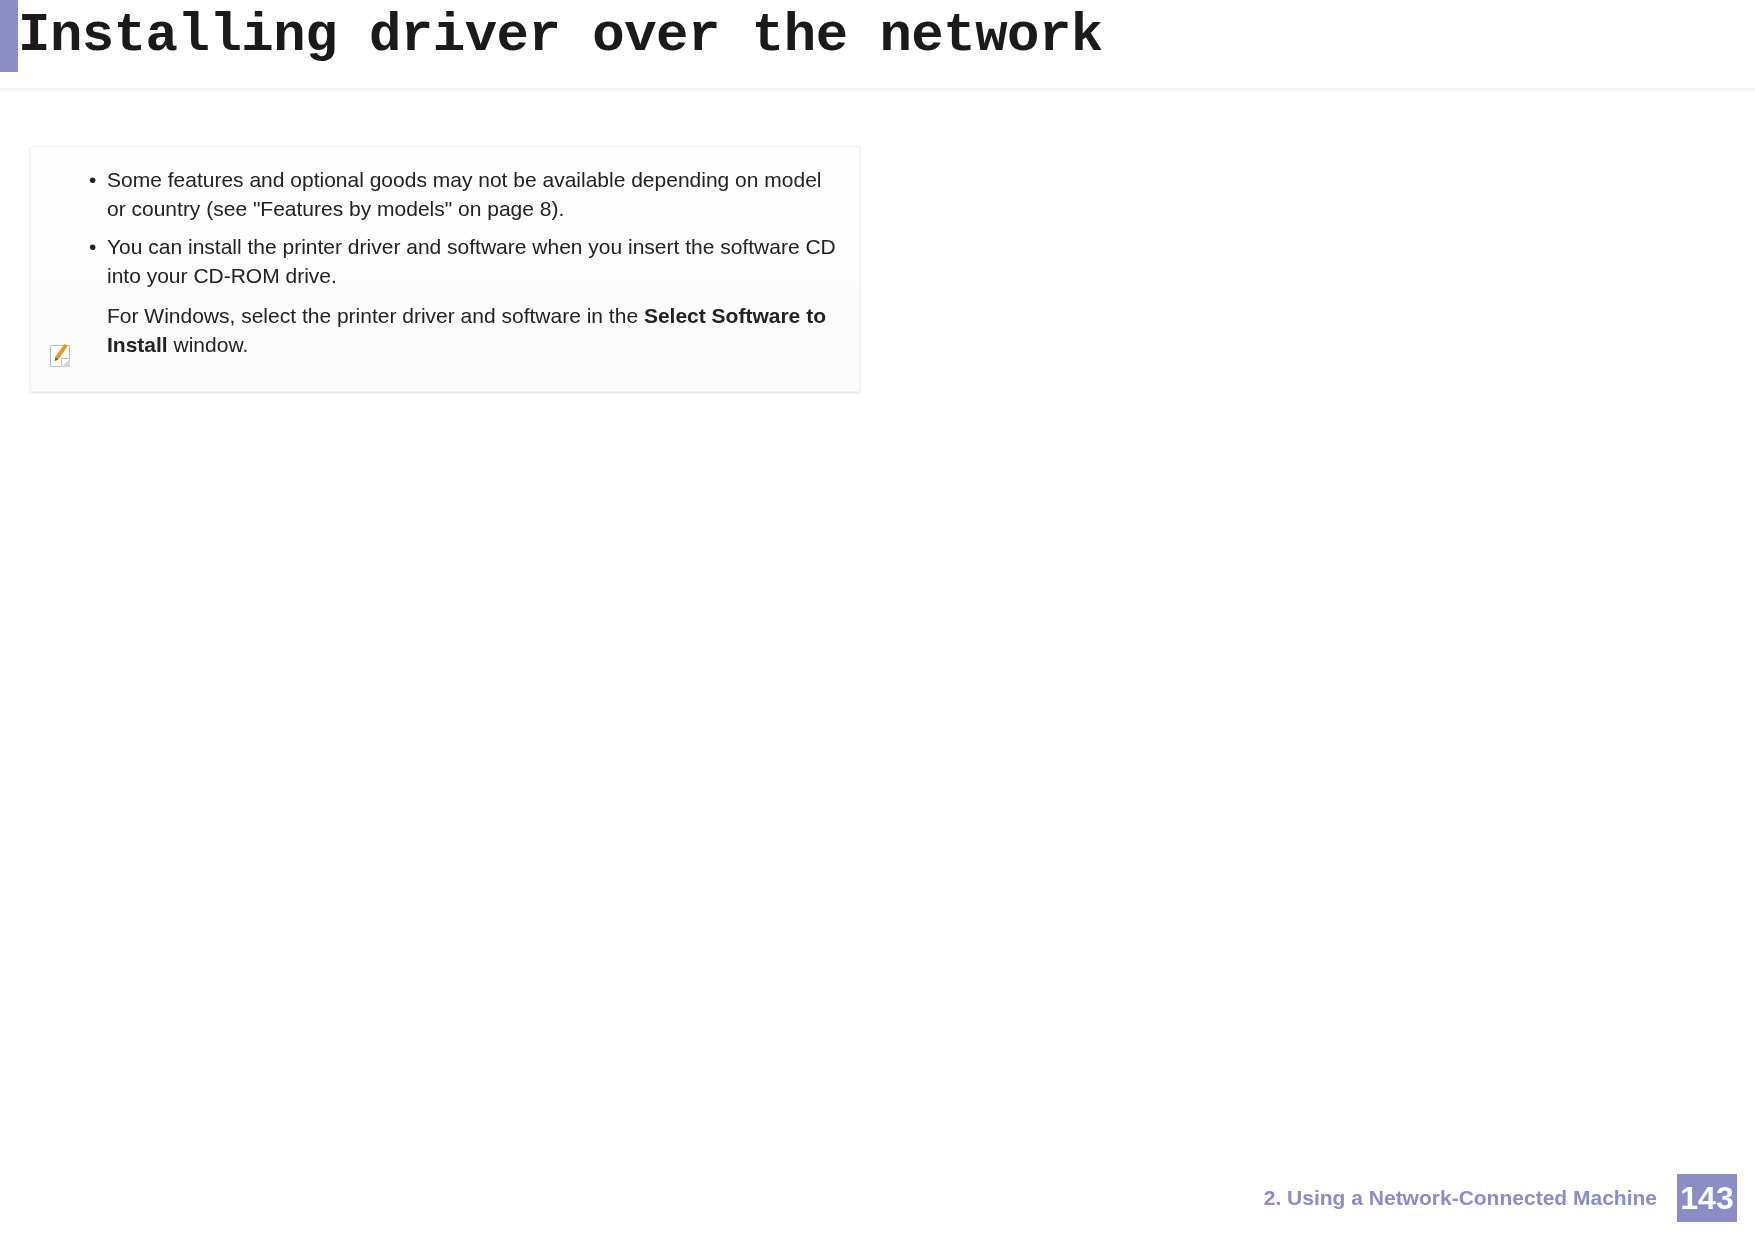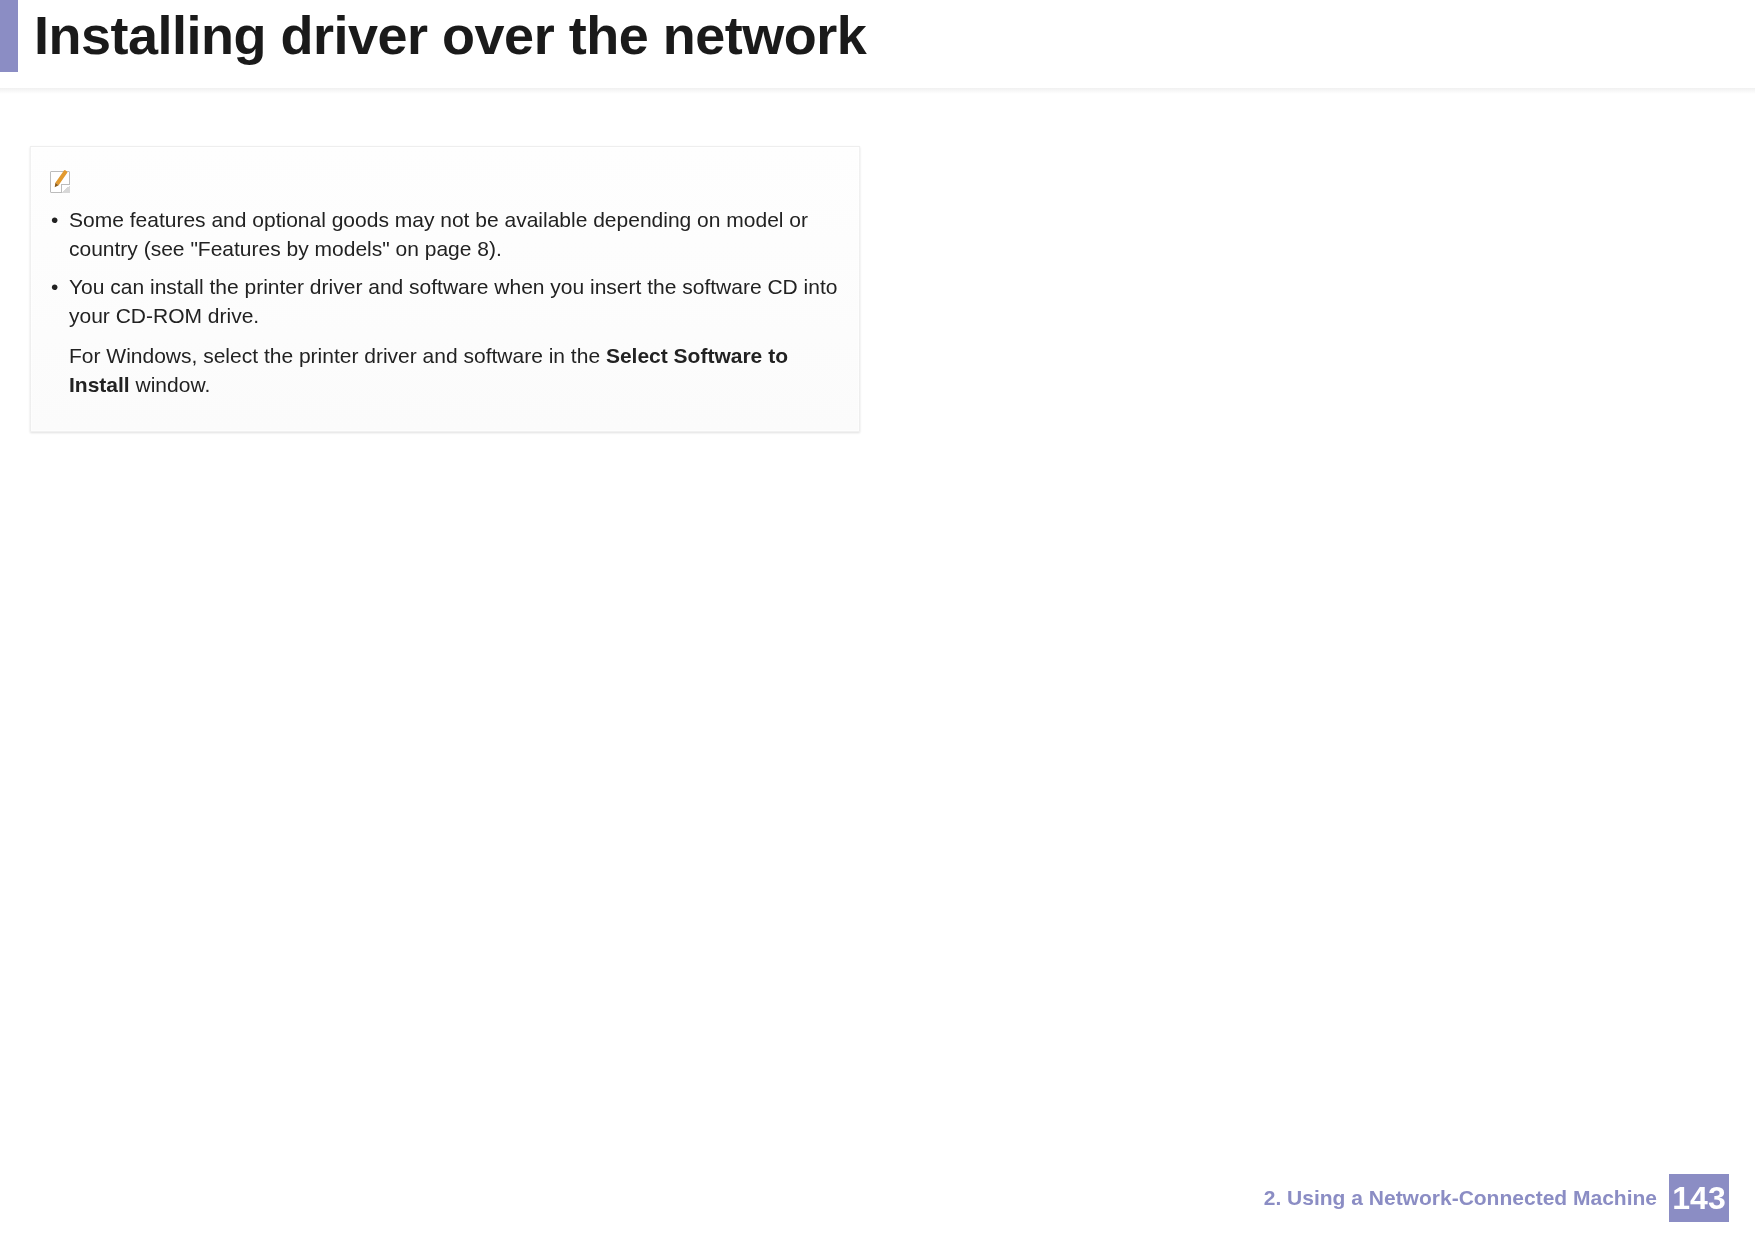--- a/index.html
+++ b/index.html
@@ -22,25 +22,25 @@
     }
     .header-accent {
       width: 18px;
       background: #8b8dc4;
       flex-shrink: 0;
     }
     .page-title {
       font-size: 54px;
       font-weight: 700;
       color: #1a1a1a;
-      padding-left: 16px;
       line-height: 1.1;
       letter-spacing: -0.5px;
       display: flex;
       align-items: center;
+      font-family: Liberation Mono, monospace;
     }
     .header-divider {
       position: absolute;
       left: 0;
       right: 0;
       top: 88px;
       height: 6px;
       background: linear-gradient(to bottom, rgba(0,0,0,0.06), rgba(0,0,0,0));
     }
     .content-area {
@@ -49,23 +49,22 @@
       left: 30px;
       width: 830px;
     }
     .note-panel {
       background: #ffffff;
       border: 1px solid rgba(0,0,0,0.05);
       box-shadow: 0 1px 2px rgba(0,0,0,0.12), inset 0 0 0 1px rgba(255,255,255,0.5);
       background-image: linear-gradient(to bottom, #fefefe, #fbfbfb);
       padding: 18px 16px 24px 16px;
       display: flex;
-      align-items: flex-start;
+      align-items: flex-end;
       gap: 12px;
-      flex-direction: column;
     }
     .note-icon-wrap {
       width: 26px;
       height: 26px;
       position: relative;
       flex-shrink: 0;
       margin-top: 2px;
     }
     .note-icon-page {
       position: absolute;
@@ -129,24 +128,24 @@
       top: 0;
       color: #222222;
     }
     .note-bullets li .bullet-extra {
       display: block;
       margin-top: 10px;
     }
     .footer-area {
       position: absolute;
       bottom: 18px;
-      right: 26px;
+      right: 18px;
       display: flex;
       align-items: center;
-      gap: 12px;
+      gap: 20px;
     }
     .chapter-label {
       font-size: 21px;
       font-weight: 700;
       color: #8b8dc4;
     }
     .page-number-box {
       width: 60px;
       height: 48px;
       background: #8b8dc4;

